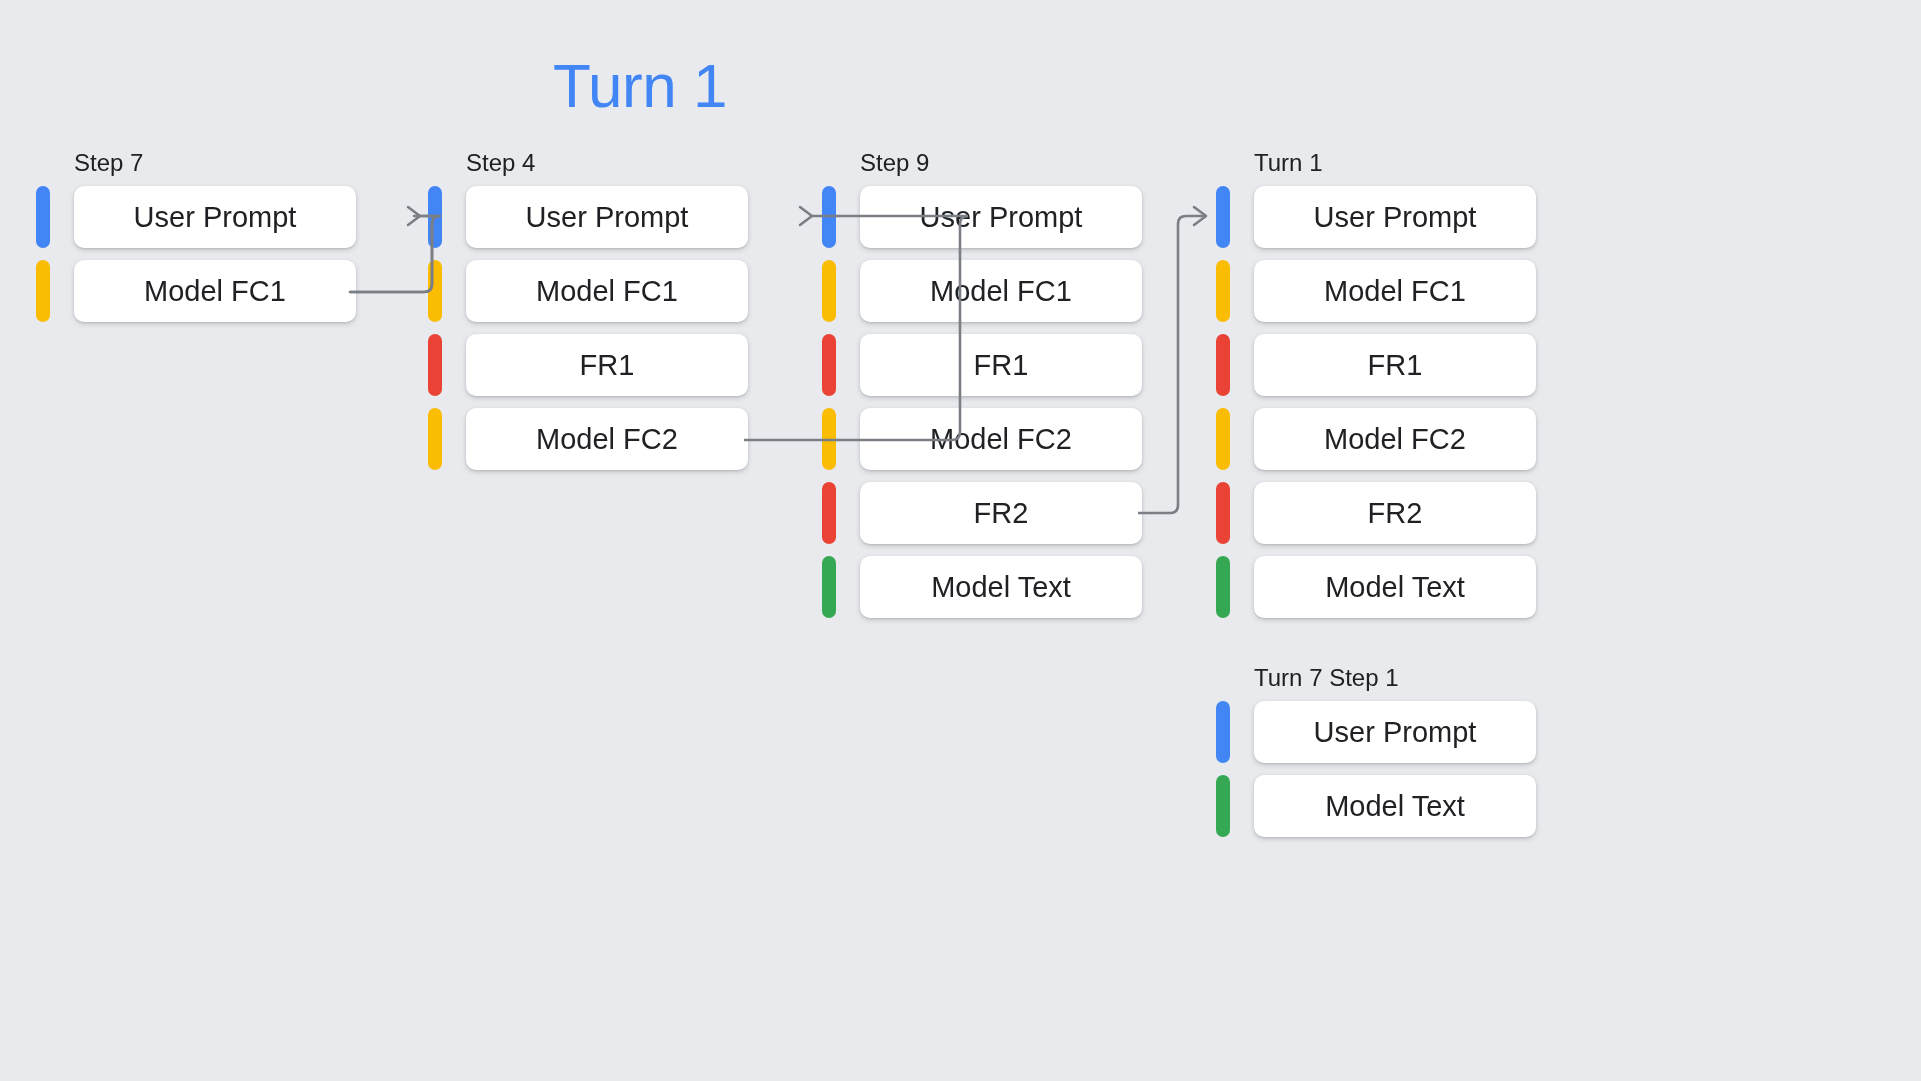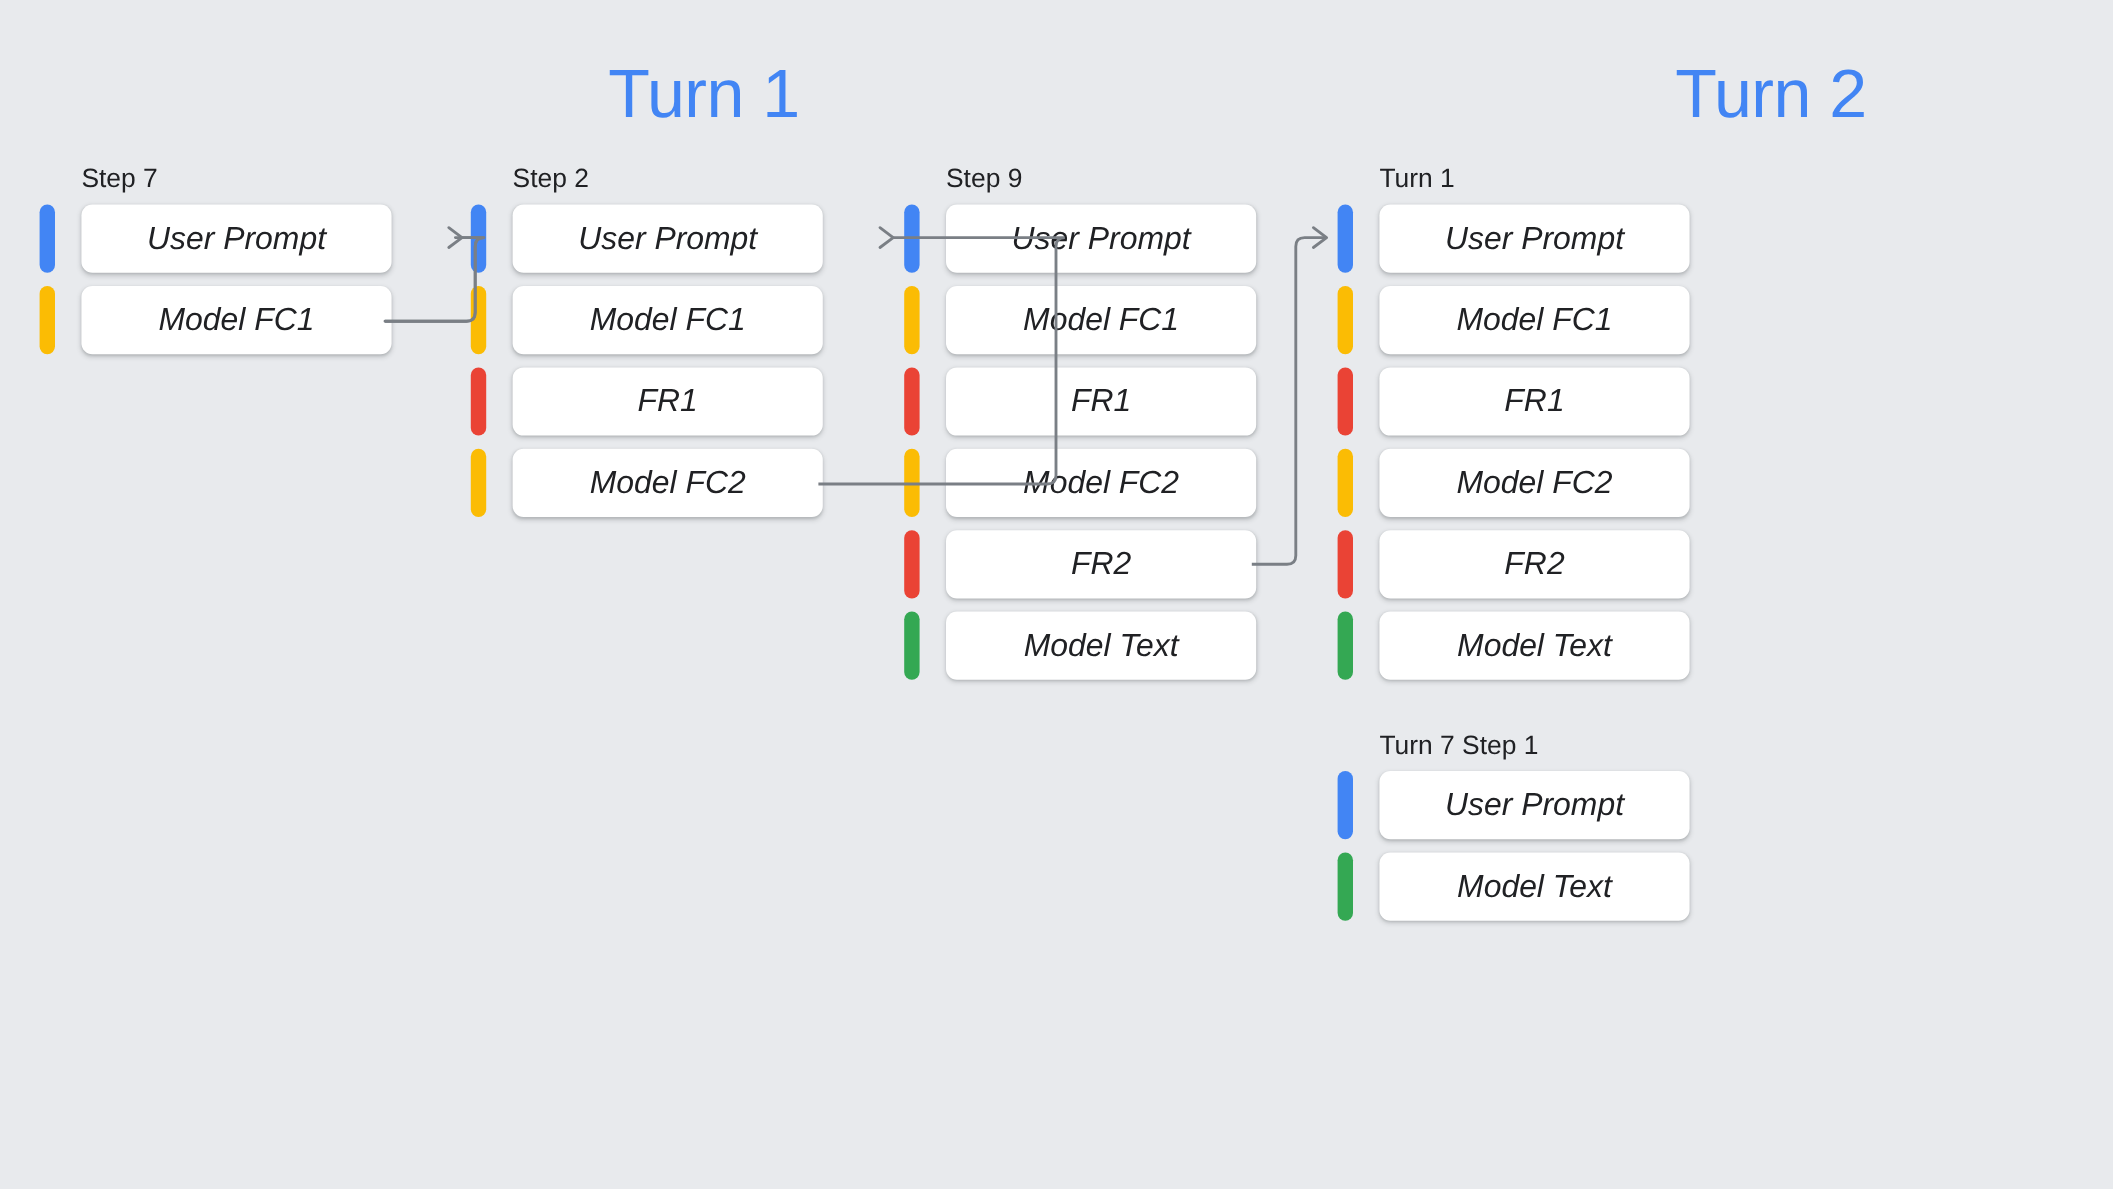--- a/index.html
+++ b/index.html
@@ -38,21 +38,21 @@
     position: absolute;
   }
   .column-label {
     font-size: 24px;
     color: #202124;
     margin-bottom: 10px;
     margin-left: 38px;
     white-space: nowrap;
     line-height: 1.1;
   }
-  .rows { display: block; font-style: italic; }
+  .rows { display: block; }
 
   .row {
     display: flex;
     align-items: center;
     margin-bottom: 12px;
     height: 62px;
   }
   .row:last-child { margin-bottom: 0; }
 
   .bar {
@@ -109,38 +109,37 @@
     stroke: #7a7f85;
     stroke-width: 2.6;
   }
 </style>
 </head>
 <body>
 
 <div id="canvas">
 
   <div id="turn-heading-1" class="turn-heading">Turn 1</div>
-  <div id="turn-heading-2" class="turn-heading">Turn 2</div>
 
   <div id="col-step1" class="column">
     <div class="column-label">Step 7</div>
     <div class="rows">
       <div class="row">
         <div class="bar blue"></div>
         <div class="card">User Prompt</div>
       </div>
       <div class="row">
         <div class="bar yellow"></div>
         <div class="card">Model FC1</div>
       </div>
     </div>
   </div>
 
   <div id="col-step2" class="column">
-    <div class="column-label">Step 2</div>
+    <div class="column-label">Step 4</div>
     <div class="rows">
       <div class="row">
         <div class="bar blue"></div>
         <div class="card">User Prompt</div>
       </div>
       <div class="row">
         <div class="bar yellow"></div>
         <div class="card">Model FC1</div>
       </div>
       <div class="row">

